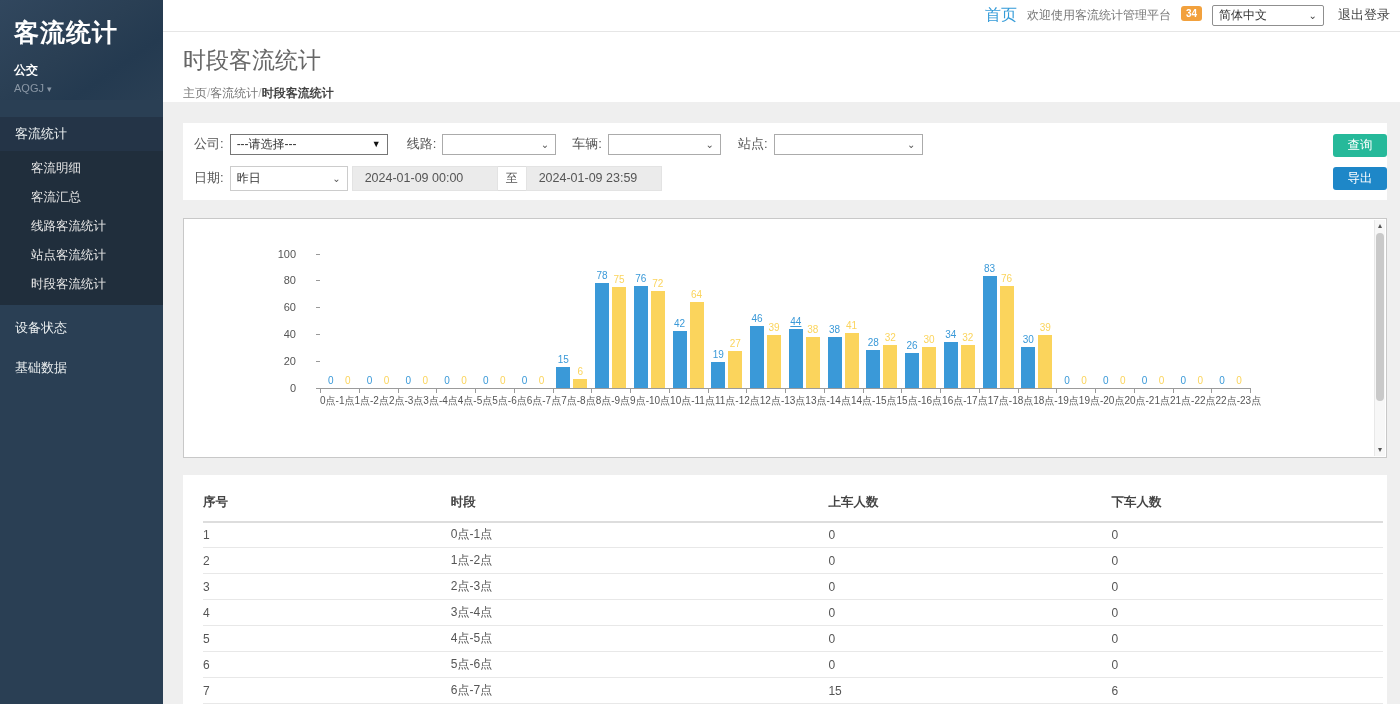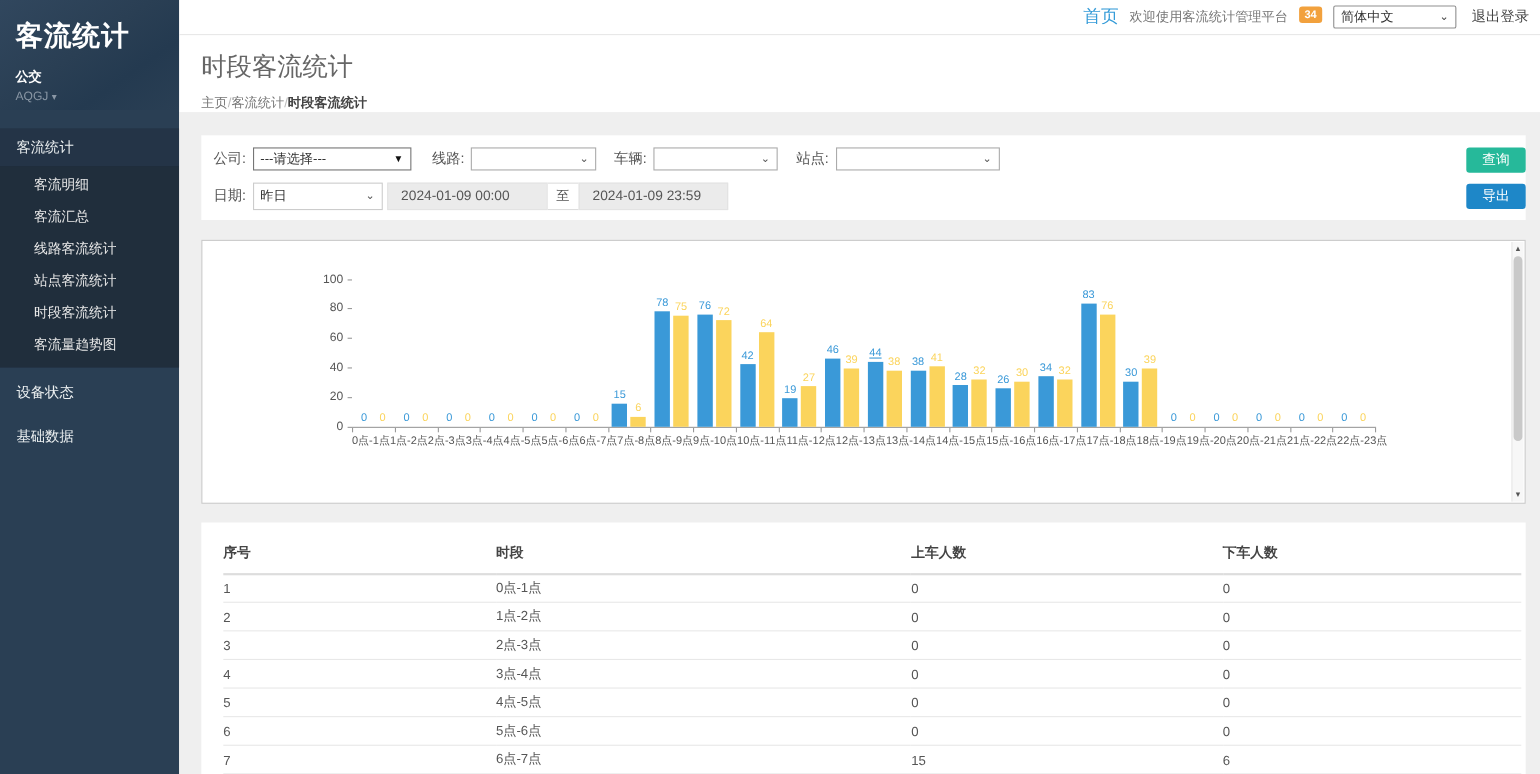--- a/index.html
+++ b/index.html
@@ -45,21 +45,21 @@
   .content { flex:1; padding:21px 13px 0 20px; background:#EFEFEF; }
   .card { background:#FFFFFF; }
 
   
   .filter-card { height:77px; position:relative; padding:11px 0 0 11px; }
   .frow { display:flex; align-items:center; }
   .flabel { font-size:13px; color:#555555; margin-right:6px; }
   .sel { border:1px solid #ABABAB; background:#fff; height:21px; display:flex; align-items:center;
          justify-content:space-between; padding:0 6px; font-size:12px; color:#333; cursor:pointer; }
   .sel .chev { font-size:10px; color:#555; }
-  .sel-company { width:144px; border:1px solid #767676; margin-right:19px; }
+  .sel-company { width:158px; border:1px solid #767676; margin-right:19px; }
   .sel-company .chev { font-size:9px; color:#111; }
   .sel-line { width:114px; margin-right:16px; }
   .sel-vehicle { width:113px; margin-right:17px; }
   .sel-station { width:149px; }
   .frow2 { margin-top:11px; }
   .sel-date { width:118px; height:25px; border:1px solid #CCCCCC; margin-right:4px; color:#333; }
   .dt-input { height:25px; background:#EBEBEB; border:1px solid #E3E3E3; font-size:12.5px; color:#555;
               display:flex; align-items:center; padding-left:12px; cursor:text; }
   .dt-start { width:146px; }
   .dt-end { width:136px; }
@@ -73,21 +73,21 @@
 
   
   .chart-card { margin-top:18px; height:240px; border:1px solid #C8C8C8; padding:10px 14px; position:relative; }
   .chart-titlerow { position:relative; height:20px; }
   .chart-title { font-size:14.5px; font-weight:bold; color:#333333; }
   .legend { position:absolute; left:50%; top:1px; transform:translateX(-50%); display:flex; gap:14px; align-items:center; }
   .legend-item { display:flex; align-items:center; gap:5px; cursor:pointer; }
   .legend-swatch { width:16px; height:10px; border-radius:2px; }
   .legend-label { font-size:12px; color:#555555; }
   .chart-wrap { position:relative; height:196px; }
-  .y-label { position:absolute; left:80px; width:34px; text-align:right; font-size:11px; color:#555; }
+  .y-label { position:absolute; left:64px; width:34px; text-align:right; font-size:11px; color:#555; }
   .y-tick { position:absolute; left:118px; width:4px; height:1px; background:#999; }
   .baseline { position:absolute; left:122px; width:931px; height:1px; background:#9B9B9B; top:159px; }
   .bars-row { position:absolute; left:122px; width:930px; bottom:37px; height:152px; display:flex; }
   .bar-group { flex:1; display:flex; align-items:flex-end; justify-content:center; gap:3px; height:100%; }
   .bar-col { display:flex; flex-direction:column; align-items:center; justify-content:flex-end; height:100%; }
   .bar-value { font-size:10px; line-height:12px; margin-bottom:1px; }
   .bar { width:14px; }
   .xticks-row { position:absolute; left:122px; width:931px; top:160px; height:4px; display:flex; justify-content:space-between; }
   .xtick { width:1px; height:4px; background:#999; }
   .xlabels-row { position:absolute; left:122px; width:930px; top:165px; display:flex; }
@@ -121,21 +121,20 @@
     </div>
     <div class="menu">
         <div class="menu-section">
           <div class="menu-parent">客流统计</div>
           <div class="menu-children">
             <div class="menu-child">客流明细</div>
             <div class="menu-child">客流汇总</div>
             <div class="menu-child">线路客流统计</div>
             <div class="menu-child">站点客流统计</div>
             <div class="menu-child">时段客流统计</div>
-            <div class="menu-child">客流量趋势图</div>
           </div>
         </div>
         <div class="menu-parent menu-plain">设备状态</div>
         <div class="menu-parent menu-plain">基础数据</div>
       </div>
   </div>
 
   <div class="main">
 
     <div class="topnav">

